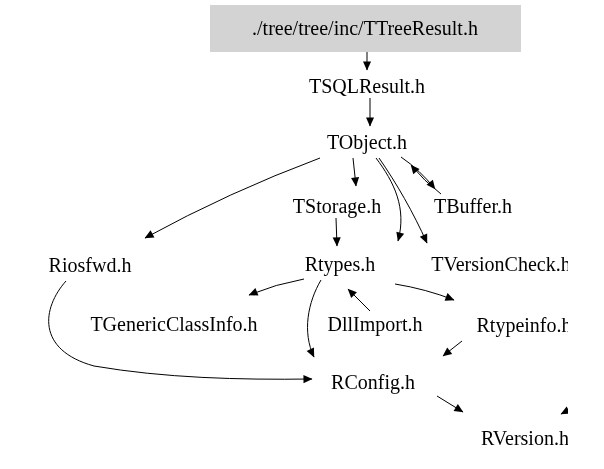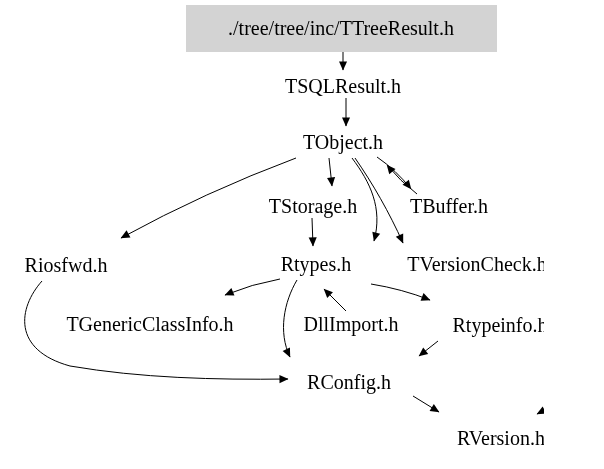--- a/index.html
+++ b/index.html
@@ -2,20 +2,21 @@
 <html><head>
 <meta charset="utf-8">
 <style>
   html, body { margin: 0; padding: 0; background: #ffffff; }
   .graph-wrap {
     position: relative;
     width: 544px;
     height: 469px;
     background: #ffffff;
     overflow: hidden;
+    padding-left: 24px;
   }
   svg { display: block; }
   svg text {
     font-family: "Liberation Serif", "DejaVu Serif", serif;
     font-size: 20px;
     text-anchor: middle;
     fill: #000000;
   }
   svg path.edge {
     fill: none;

